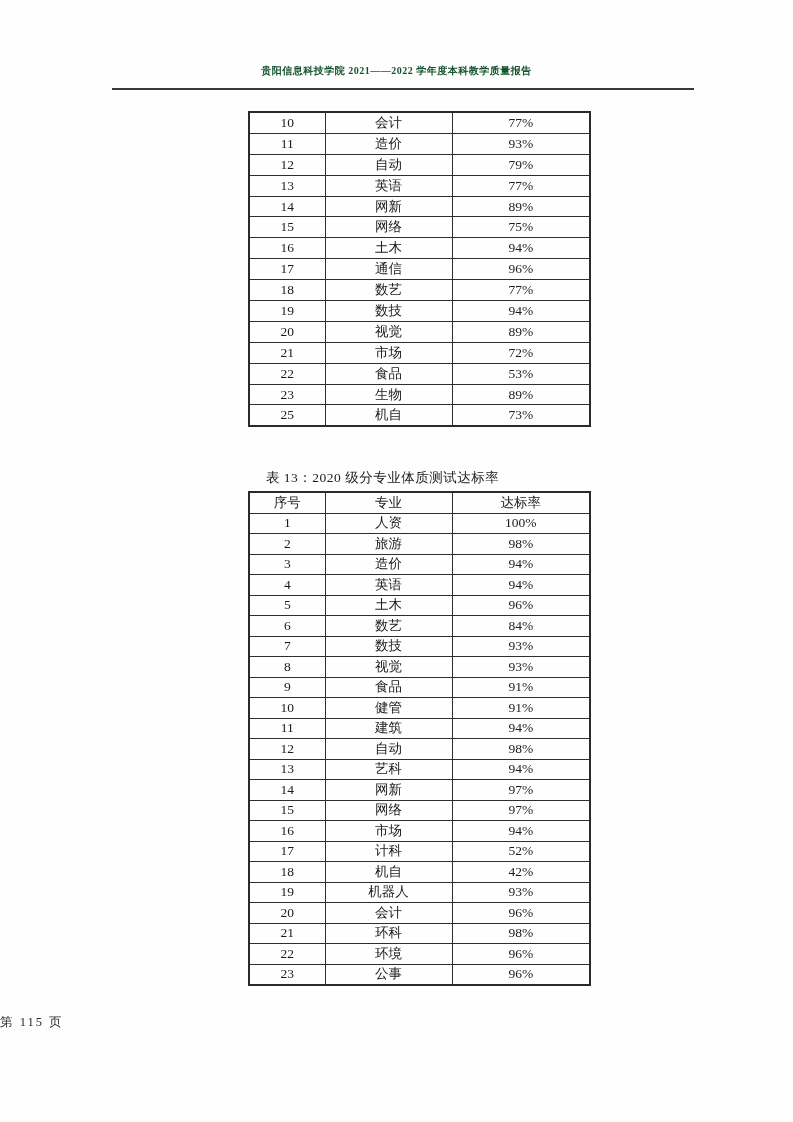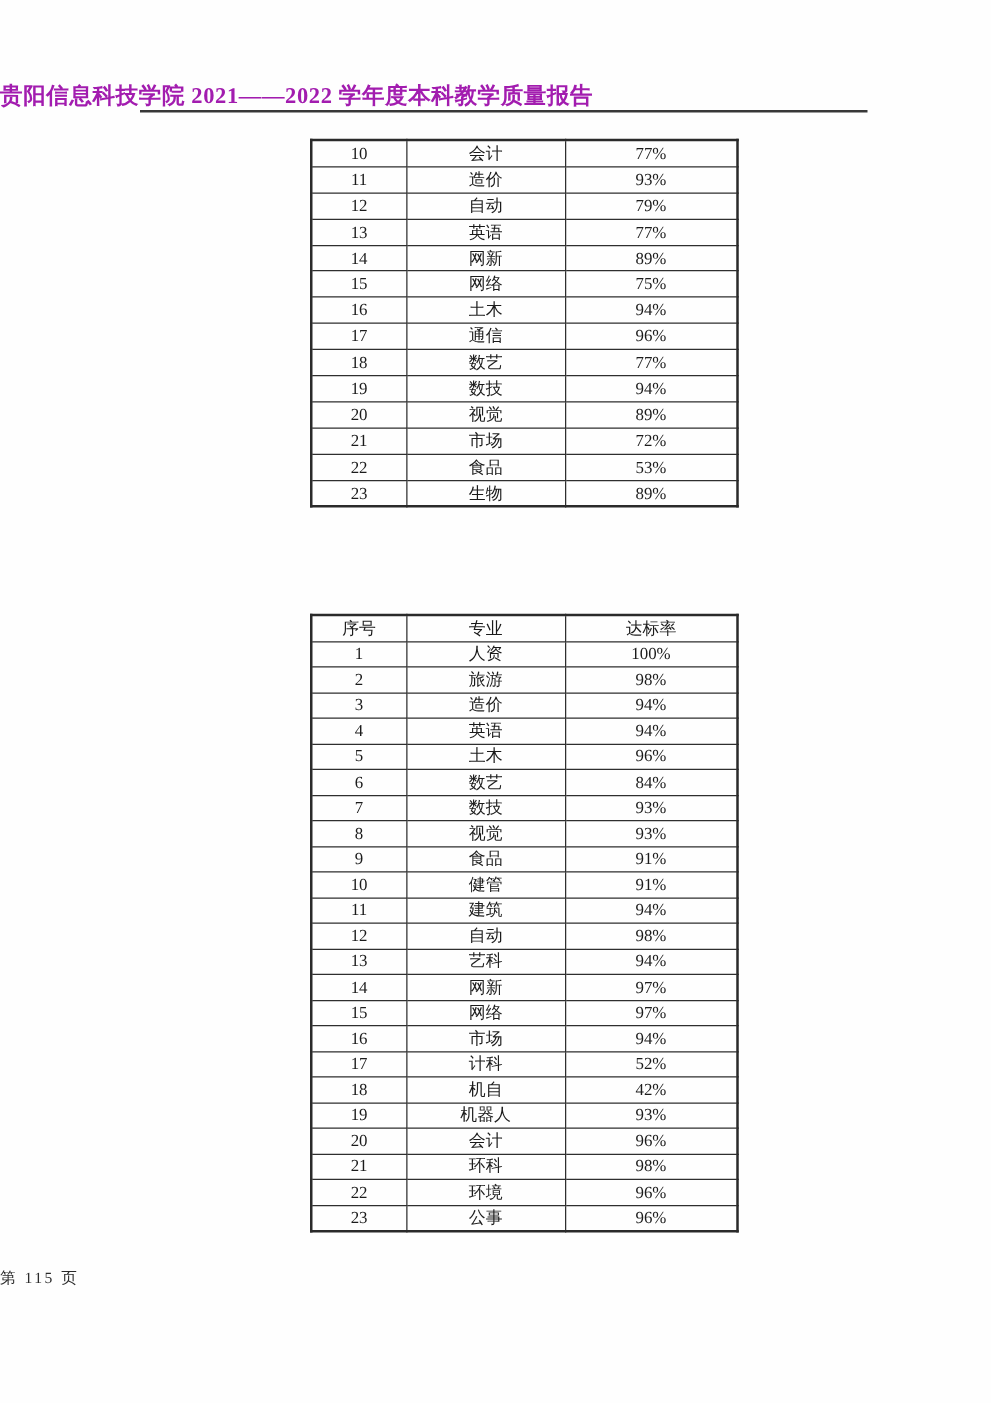--- a/index.html
+++ b/index.html
@@ -18,24 +18,25 @@
   .page {
     position: absolute;
     inset: 0;
     background: #fefefe;
   }
   .header-title {
     position: absolute;
     top: 64px;
     left: 0;
     width: 100%;
-    font-size: 18px;
+    text-align: center;
+    font-size: 10px;
     font-weight: bold;
     letter-spacing: 0.5px;
-    color: #a21caf;
+    color: #14532d;
   }
   .header-rule {
     position: absolute;
     top: 88px;
     left: 112px;
     width: 582px;
     height: 0;
     border-top: 2px solid #383838;
   }
   table.doc-table {
@@ -160,23 +161,29 @@
         <tr>
           <td>22</td>
           <td>食品</td>
           <td>53%</td>
         </tr>
         <tr>
           <td>23</td>
           <td>生物</td>
           <td>89%</td>
         </tr>
+        <tr>
+          <td>25</td>
+          <td>机自</td>
+          <td>73%</td>
+        </tr>
       </tbody>
   </table>
 
+  <div class="caption">表 13：2020 级分专业体质测试达标率</div>
 
   <table class="doc-table table2">
     <colgroup>
       <col style="width:76px">
       <col style="width:127px">
       <col style="width:138px">
     </colgroup>
     <thead>
       <tr>
         <th>序号</th>

